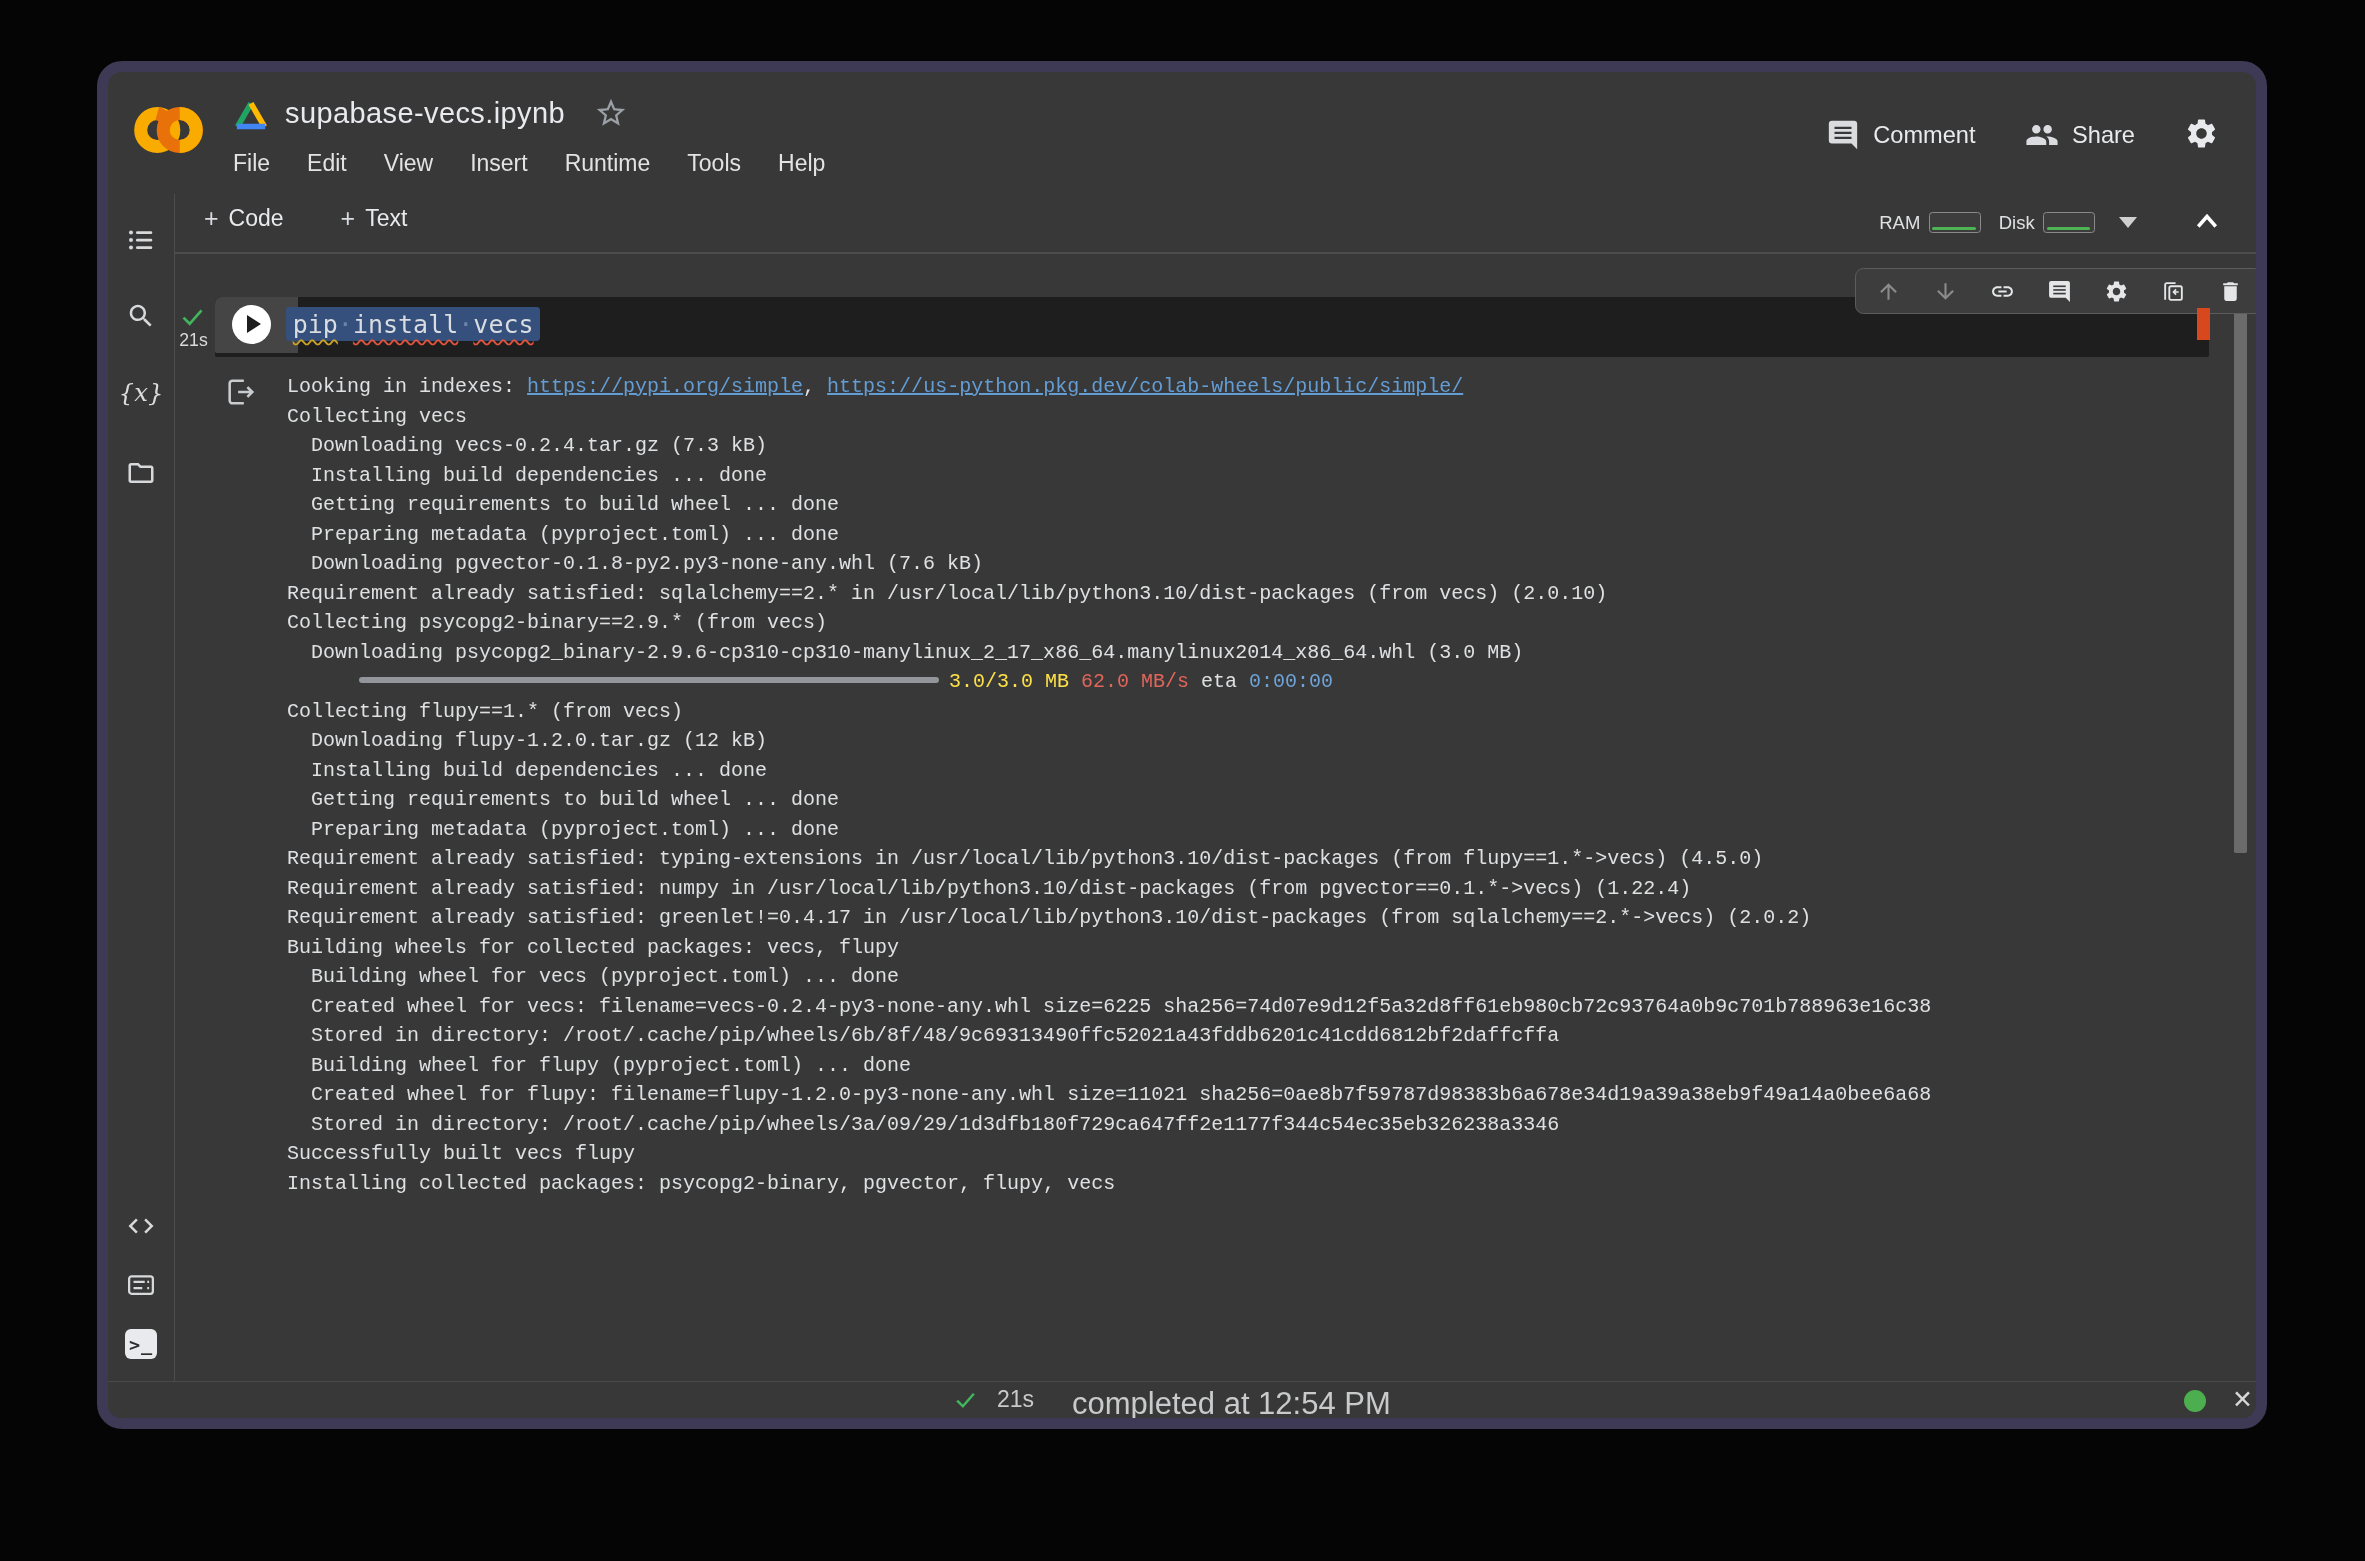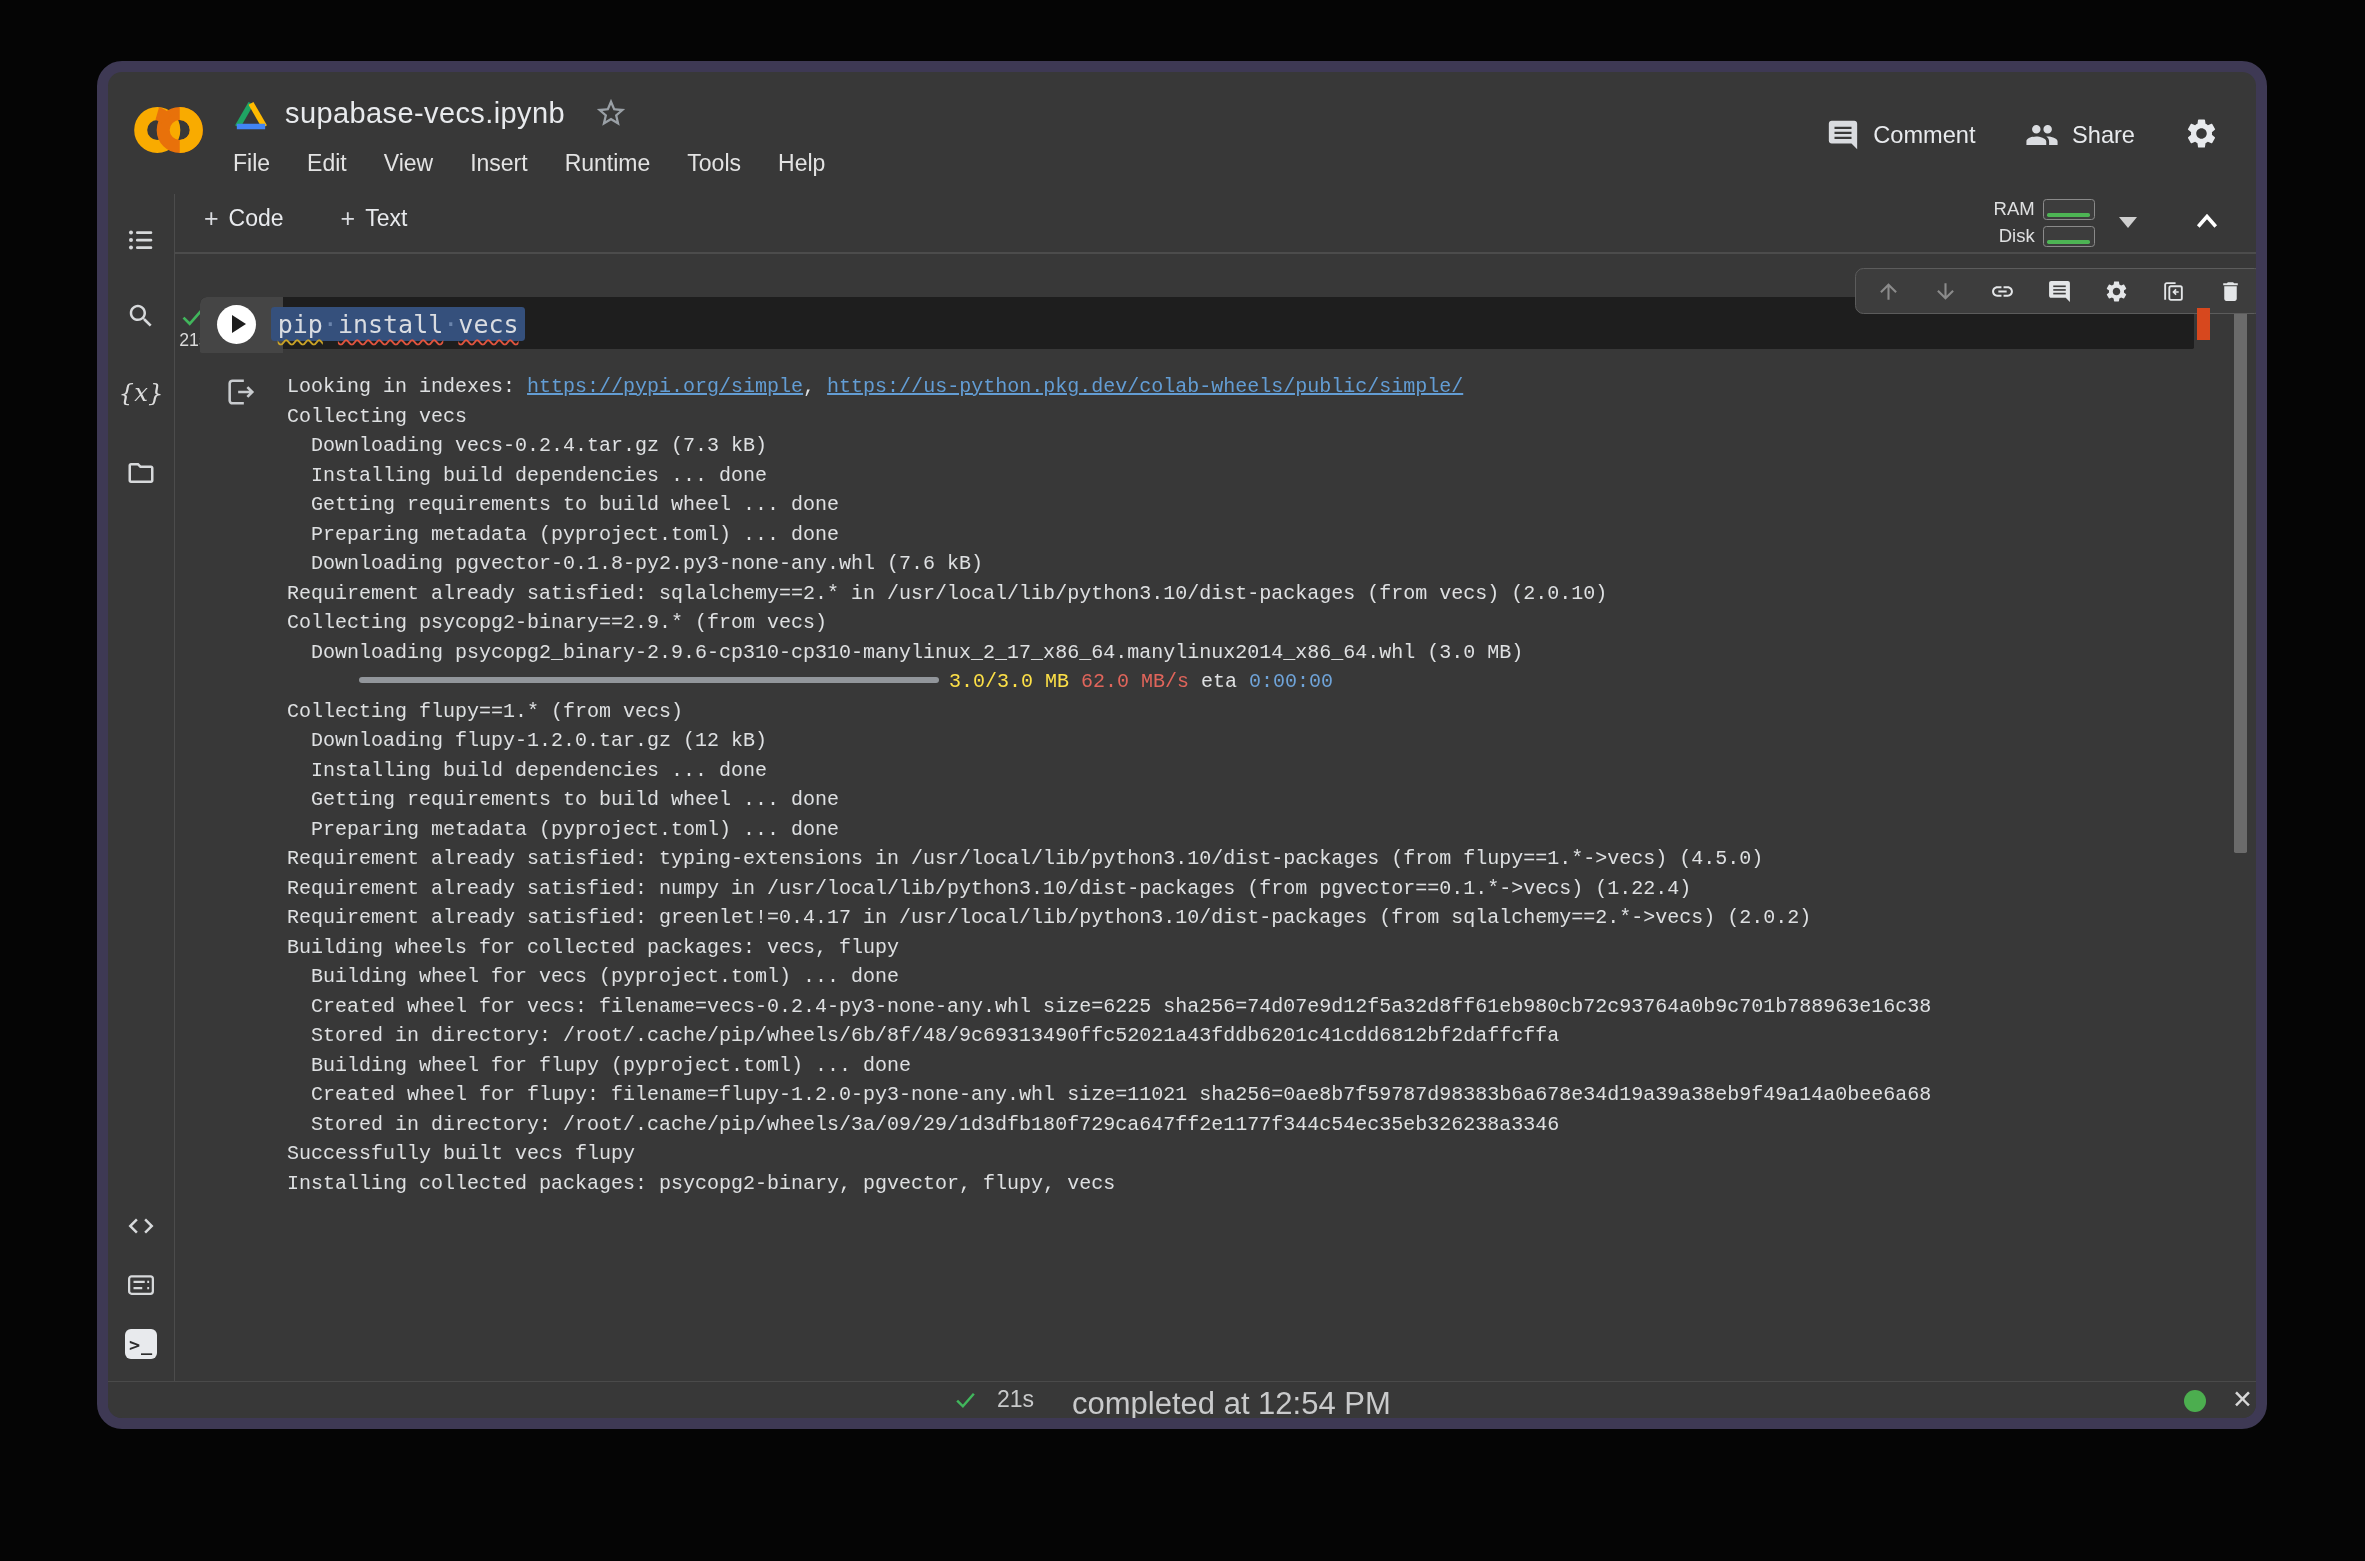--- a/index.html
+++ b/index.html
@@ -22,42 +22,42 @@
   .hdr-btn{display:flex;align-items:center;gap:13.5px;color:#e8eaed;font-size:23.6px;}
   .hdr-btn svg{width:34px;height:34px;}
   .gear-top svg{width:35px;height:35px;color:#e8eaed;}
 
   
   .toolbar-left{position:absolute;left:96px;top:132px;display:flex;gap:57px;font-size:23px;color:#e8eaed;}
   .tb-add{display:flex;align-items:center;gap:10px;}
   .tb-add .plus{font-size:25px;color:#dadce0;}
   .toolbar-border{position:absolute;left:67px;right:0;top:180px;height:1.7px;background:#4c4c4c;}
   .res-cluster{position:absolute;top:122px;right:34px;height:57px;display:flex;align-items:center;gap:18.5px;}
-  .meters{display:flex;flex-direction:column;gap:5px;}
+  .meters{display:flex;gap:5px;}
   .meter-row{display:flex;align-items:center;gap:8.4px;justify-content:flex-end;}
   .meter-label{font-size:18.5px;color:#dfe0e1;width:49px;text-align:right;}
   .meter-box{width:52px;height:21px;border:1.7px solid #8a8a8a;border-radius:3.4px;position:relative;background:#3d3d3d;}
   .meter-box::after{content:"";position:absolute;left:2.5px;right:4.2px;bottom:1.7px;height:3.4px;background:#4db454;border-radius:1.7px;}
   .caret-down{width:0;height:0;border-left:9.3px solid transparent;border-right:9.3px solid transparent;border-top:11.8px solid #cfcfcf;margin:0 5px;}
   .v-divider{width:1.7px;height:47px;background:#6b6b6b;margin:0 6.7px;}
   .chev-up svg{width:30px;height:25px;color:#fff;}
 
   
   .sidebar{position:absolute;left:0;top:122px;width:67px;height:1188px;border-right:1.7px solid #4c4c4c;}
   .sb-icon{position:absolute;left:50%;transform:translateX(-50%);width:32px;height:32px;color:#d7d9db;display:flex;align-items:center;justify-content:center;}
   .sb-icon svg{width:30px;height:30px;}
   .vars-glyph{font-family:"DejaVu Serif",serif;font-style:italic;font-size:24.4px;color:#dcdcdc;white-space:nowrap;}
   .term-box{width:35px;height:30px;background:#e8eaed;border-radius:5.9px;color:#2d2d2d;
             font-family:"DejaVu Sans Mono",monospace;font-weight:bold;font-size:18.5px;
             display:flex;align-items:center;justify-content:center;letter-spacing:0.8px;}
 
   
   .gutter-check{position:absolute;left:71px;top:231px;width:27px;height:27px;}
   .gutter-time{position:absolute;left:62px;top:258px;width:47px;text-align:center;font-size:17.7px;color:#dadada;}
-  .cell{position:absolute;left:92px;top:225px;width:1994px;height:52px;background:#1e1e1e;border-radius:6.7px 1.7px 1.7px 1.7px;}
+  .cell{position:absolute;left:107px;top:225px;width:1994px;height:60px;background:#1e1e1e;border-radius:6.7px 1.7px 1.7px 1.7px;}
   .cell-gutter{position:absolute;left:0;top:0;width:83px;height:56px;background:#454545;border-radius:6.7px 0 0 1.7px;}
   .run-btn{position:absolute;left:17px;top:8.4px;width:39px;height:39px;background:#fff;border-radius:50%;}
   .run-btn::after{content:"";position:absolute;left:15px;top:10px;width:0;height:0;
                   border-left:14.3px solid #1e1e1e;border-top:9.3px solid transparent;border-bottom:9.3px solid transparent;}
   .code-line{position:absolute;left:71px;top:10px;font-family:"DejaVu Sans Mono",monospace;font-size:25px;color:#d9dce1;}
   .code-sel{background:#35507c;border-radius:3.4px;padding:2.5px 6.7px;display:inline-block;}
   .tok{text-decoration-line:underline;text-decoration-style:wavy;text-decoration-thickness:1.7px;text-underline-offset:5.9px;}
   .sq-yellow{text-decoration-color:#c9a227;}
   .sq-red{text-decoration-color:#e0543e;}
   .ws-dot{color:rgba(170,195,230,.45);}

